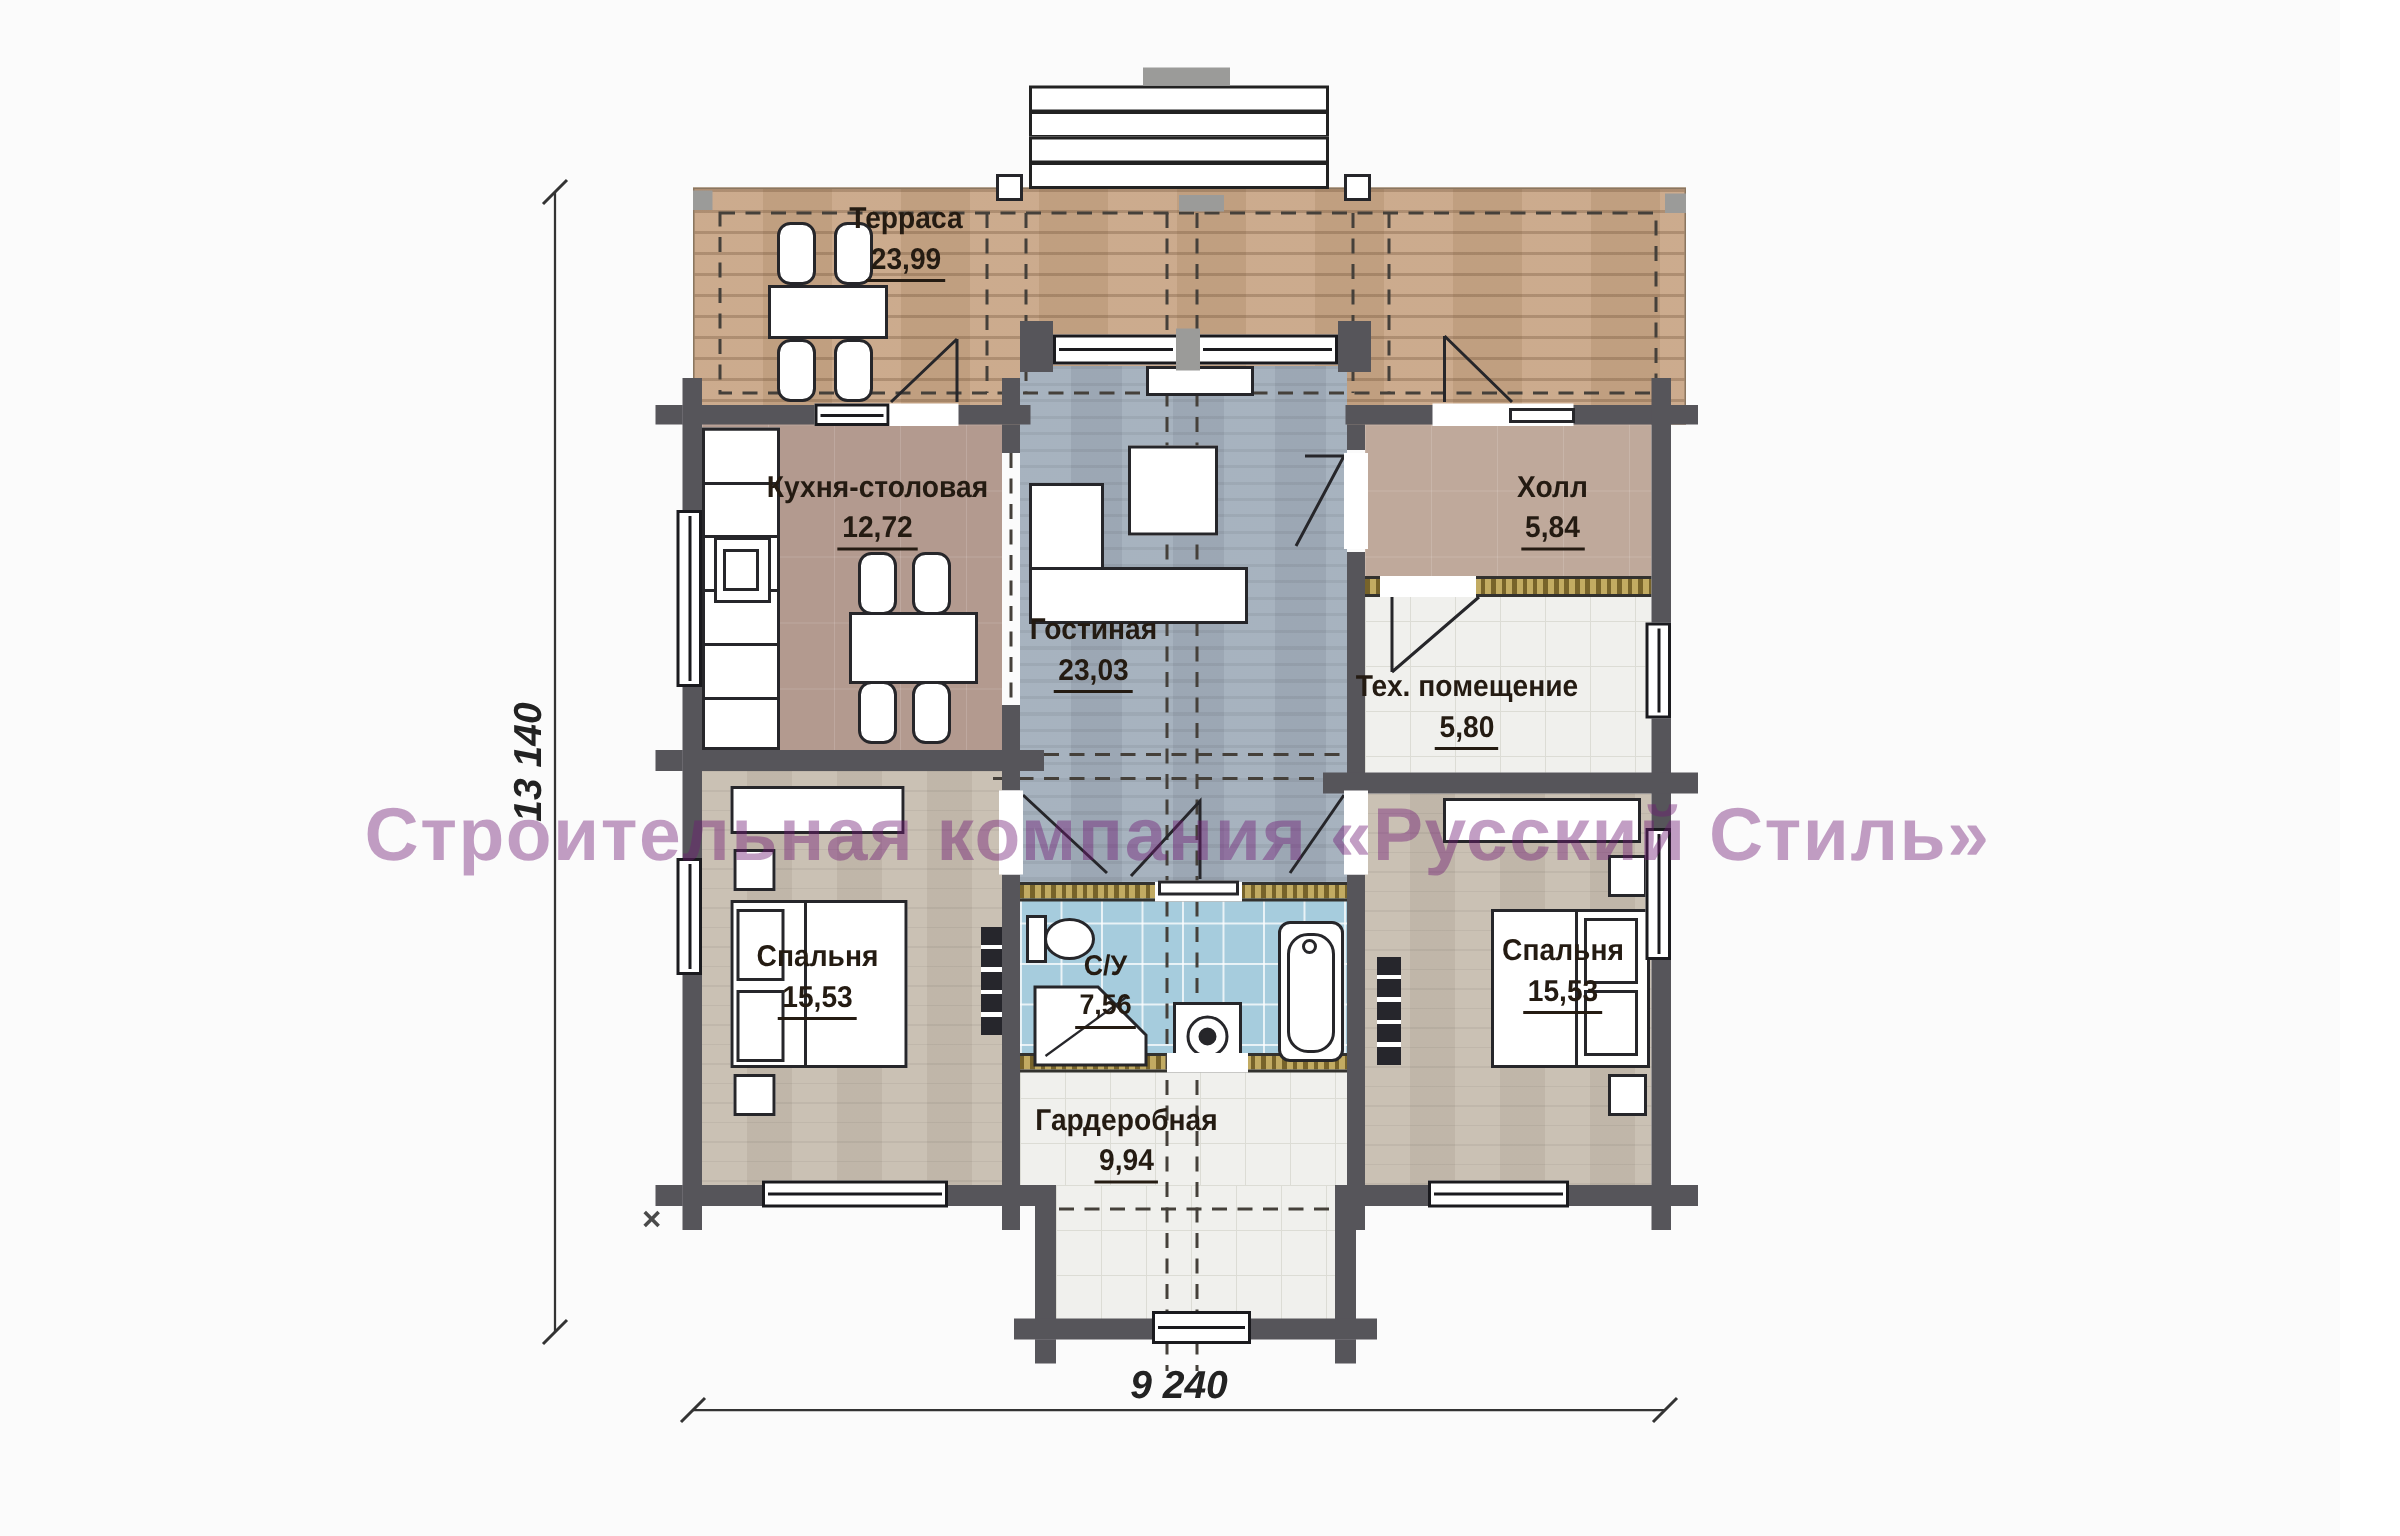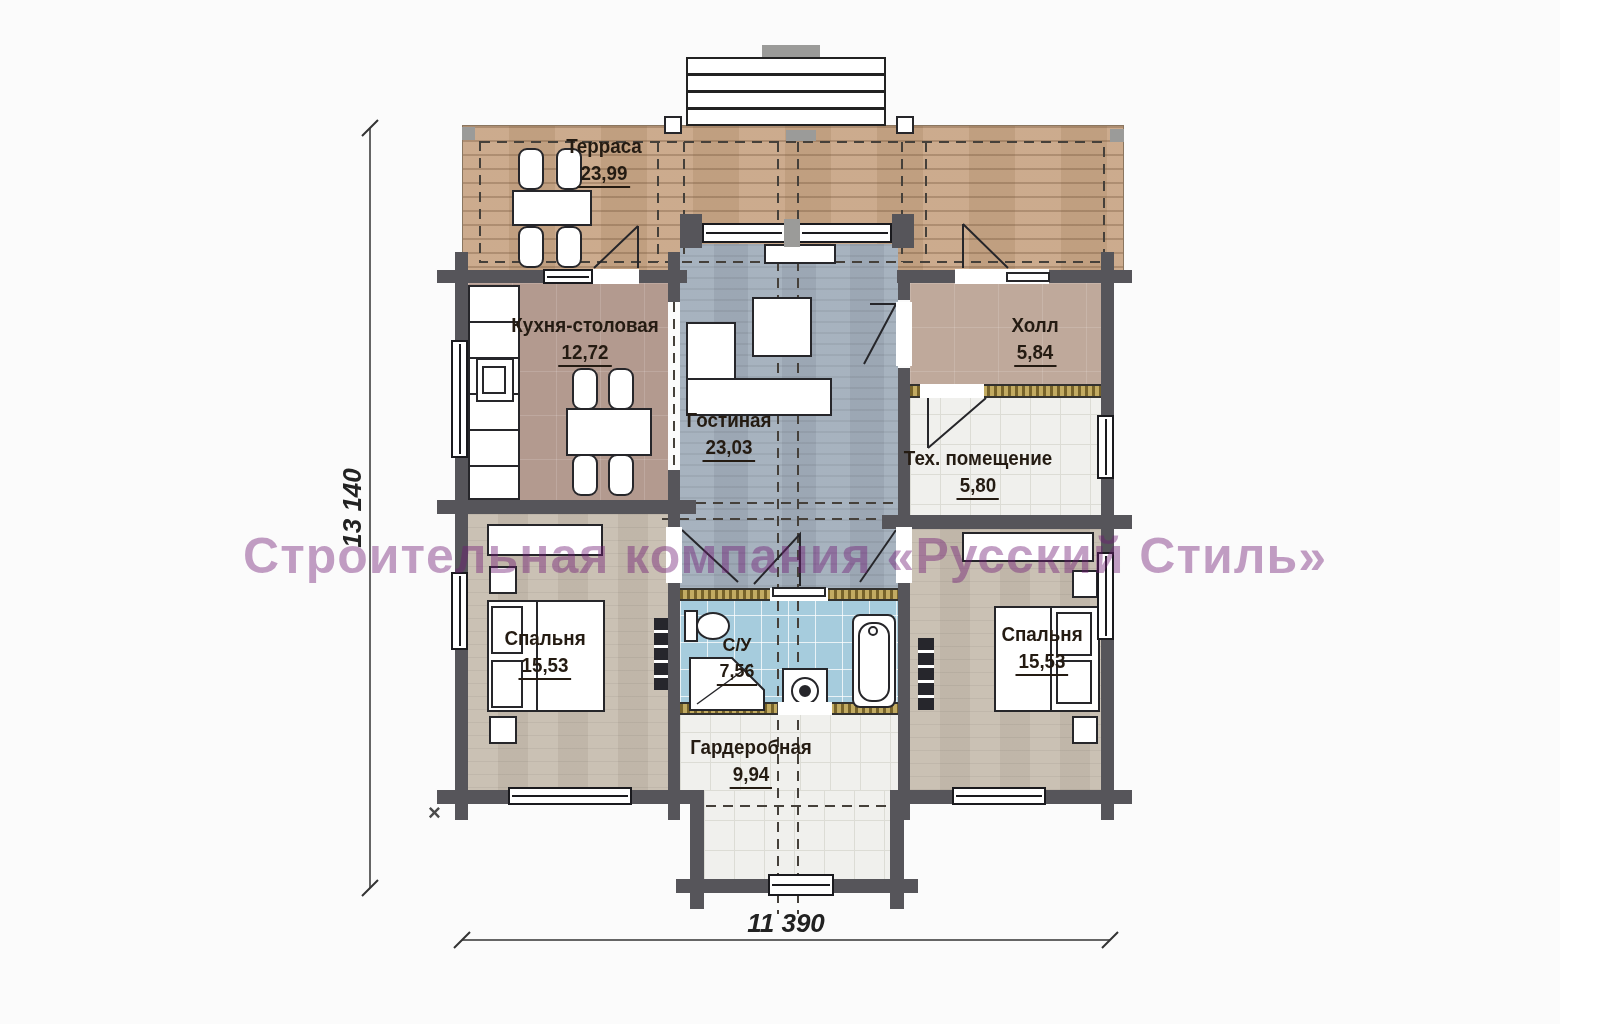--- a/index.html
+++ b/index.html
@@ -277,18 +277,18 @@
   <div class="rlabel" style="left:737px;top:634px;font-size:19px">
     <div>С/У</div>
     <div class="rarea">7,56</div>
   </div>
   <div class="rlabel" style="left:751px;top:735px">
     <div>Гардеробная</div>
     <div class="rarea">9,94</div>
   </div>
 
   <div class="dim dim-v" style="left:352px;top:508px">13 140</div>
-  <div class="dim dim-h" style="left:786px;top:908px">11 390</div>
+  <div class="dim dim-h" style="left:786px;top:908px">9 240</div>
   <div class="xmark" style="left:428px;top:800px">×</div>
 
   <div class="wm2">Строительная компания «Русский Стиль»</div>
 
 </div>
 
 </body></html>

